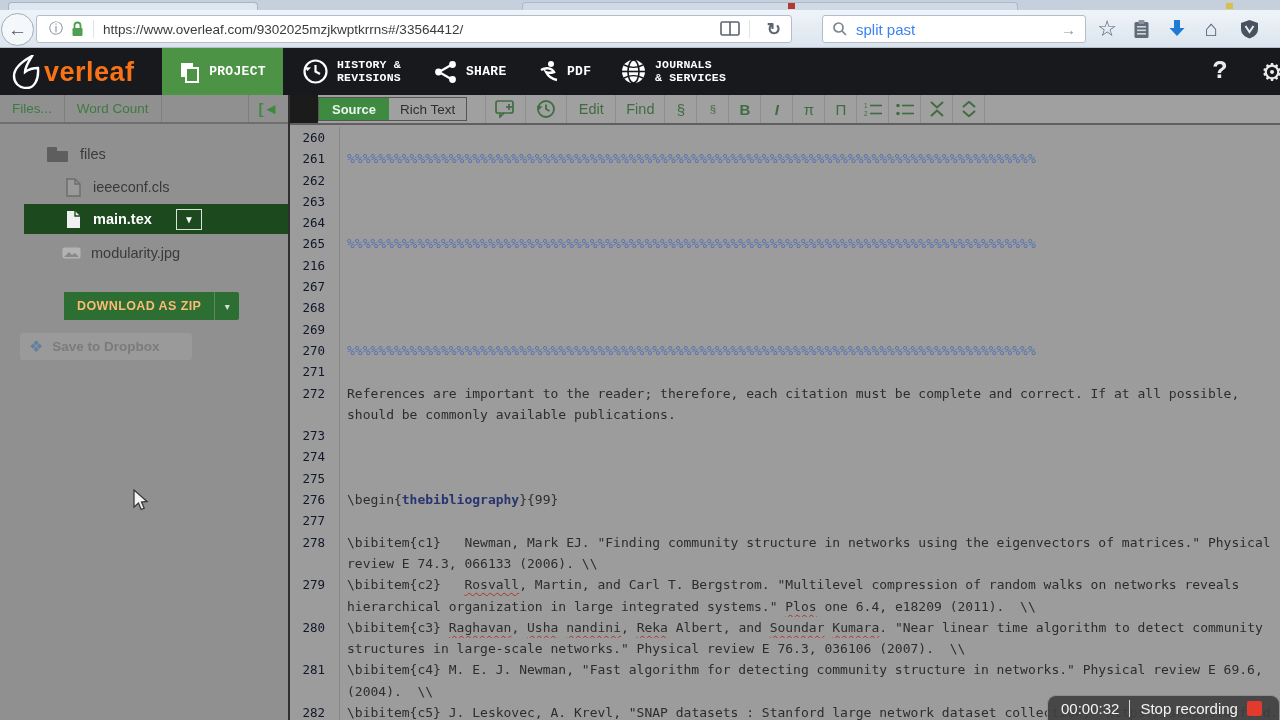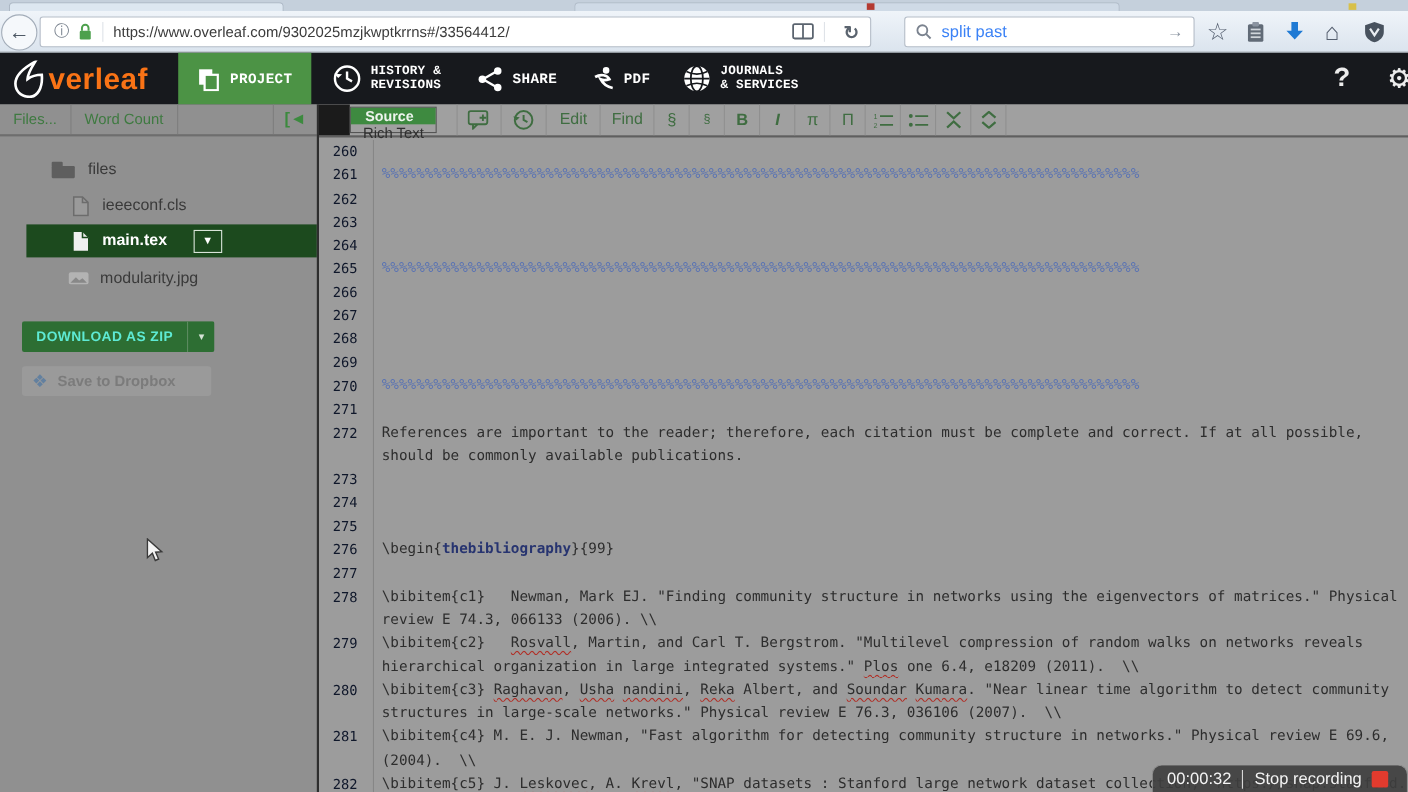--- a/index.html
+++ b/index.html
@@ -64,37 +64,37 @@
   .tree { padding-top:19px;margin-left:24px; }
   .tree-row { display:flex; align-items:center; height:22px; color:#3a3a3a; font-size:14.5px; }
   .row-folder { margin-left:22px; gap:11px; }
   .row-file { margin-left:42px; gap:12px; margin-top:10px; height:24px; }
   .row-selected { margin-top:5px; height:30px; background:#1c4a1e; color:#ffffff; font-weight:bold;
     padding-left:42px; gap:12px; }
   .row-selected .caretbox { width:26px; height:21px; border:1px solid #d9e4d9; display:flex;
     align-items:center; justify-content:center; font-size:10px; color:#fff; margin-left:12px; }
   .row-img { margin-left:38px; gap:10px; margin-top:7px; height:24px; }
   #zip-btn { margin:27px 0 0 20px; display:inline-flex; height:28px; border-radius:2px; overflow:hidden; }
-  #zip-main { background:#2d6e33; color:#5eead4; font-size:12.5px; font-weight:bold; letter-spacing:0.4px;
-    display:flex; align-items:center; padding:0 13px; }
+  #zip-main { background:#2d6e33; color:#fdba74; font-size:12.5px; font-weight:bold; letter-spacing:0.4px;
+    display:flex; align-items:center; padding:0 13px;margin-left:44px; }
   #zip-caret { background:#2d6e33; border-left:1px solid #5b8a5f; width:25px; display:flex;
     align-items:center; justify-content:center; color:#d6e2d6; font-size:10px; }
   #dropbox-btn { margin:13px 0 0 20px; width:172px; height:27px; background:#9a9a9a; border-radius:3px;
     display:flex; align-items:center; gap:9px; padding-left:9px; }
   #dropbox-btn .dbx { color:#63809f; font-size:16px; }
   #dropbox-btn .lbl { color:#7b7b7b; font-size:13.5px; font-weight:bold; }
 
   
   #vdivider { top:95px; left:288px; width:2px; height:625px; background:#2e2e2e; }
 
   
   #toolbar { top:95px; left:290px; width:990px; height:30px; background:#a0a0a0;
     border-bottom:2px solid #5f5f5f; display:flex; align-items:stretch; }
   .darkcell { width:28px; background:#1b1b1b; }
-  #mode-toggle { display:flex; margin:2px 0 2px 0; border:1px solid #555;flex-direction:column; }
+  #mode-toggle { display:flex; margin:2px 0 2px 0; border:1px solid #555; }
   #mode-source { background:#3e8a40; color:#eef4ee; font-size:13px; font-weight:bold;
     display:flex; align-items:center; padding:0 13px; }
   #mode-rich { color:#2e2e2e; font-size:13.5px; display:flex; align-items:center; padding:0 11px; }
   .tspacer { width:18px; }
   .tbtn { display:flex; align-items:center; justify-content:center; color:#3f6d41;
     border-right:1px solid #8f8f8f; }
   .tbtn.first { border-left:1px solid #8f8f8f; }
   .tbtn.w41 { width:41px; } .tbtn.w49 { width:49px; } .tbtn.w32 { width:32px; }
   .tbtn.txt { font-size:14.5px; }
   .tbtn.glyph { font-size:15px; }
@@ -382,21 +382,21 @@
 
 <div id="editor" class="abs">
   <div id="gutterline"></div>
   <div id="erows">
       <div class="erow"><span class="ln">260</span><span class="code"></span></div>
       <div class="erow"><span class="ln">261</span><span class="code"><span class="seg-c">%%%%%%%%%%%%%%%%%%%%%%%%%%%%%%%%%%%%%%%%%%%%%%%%%%%%%%%%%%%%%%%%%%%%%%%%%%%%%%%%%%%%%%%%</span></span></div>
       <div class="erow"><span class="ln">262</span><span class="code"></span></div>
       <div class="erow"><span class="ln">263</span><span class="code"></span></div>
       <div class="erow"><span class="ln">264</span><span class="code"></span></div>
       <div class="erow"><span class="ln">265</span><span class="code"><span class="seg-c">%%%%%%%%%%%%%%%%%%%%%%%%%%%%%%%%%%%%%%%%%%%%%%%%%%%%%%%%%%%%%%%%%%%%%%%%%%%%%%%%%%%%%%%%</span></span></div>
-      <div class="erow"><span class="ln">266</span><span class="code"></span></div>
+      <div class="erow"><span class="ln">216</span><span class="code"></span></div>
       <div class="erow"><span class="ln">267</span><span class="code"></span></div>
       <div class="erow"><span class="ln">268</span><span class="code"></span></div>
       <div class="erow"><span class="ln">269</span><span class="code"></span></div>
       <div class="erow"><span class="ln">270</span><span class="code"><span class="seg-c">%%%%%%%%%%%%%%%%%%%%%%%%%%%%%%%%%%%%%%%%%%%%%%%%%%%%%%%%%%%%%%%%%%%%%%%%%%%%%%%%%%%%%%%%</span></span></div>
       <div class="erow"><span class="ln">271</span><span class="code"></span></div>
       <div class="erow"><span class="ln">272</span><span class="code"><span class="seg-p">References are important to the reader; therefore, each citation must be complete and correct. If at all possible,</span></span></div>
       <div class="erow"><span class="ln"></span><span class="code"><span class="seg-p">should be commonly available publications.</span></span></div>
       <div class="erow"><span class="ln">273</span><span class="code"></span></div>
       <div class="erow"><span class="ln">274</span><span class="code"></span></div>
       <div class="erow"><span class="ln">275</span><span class="code"></span></div>

